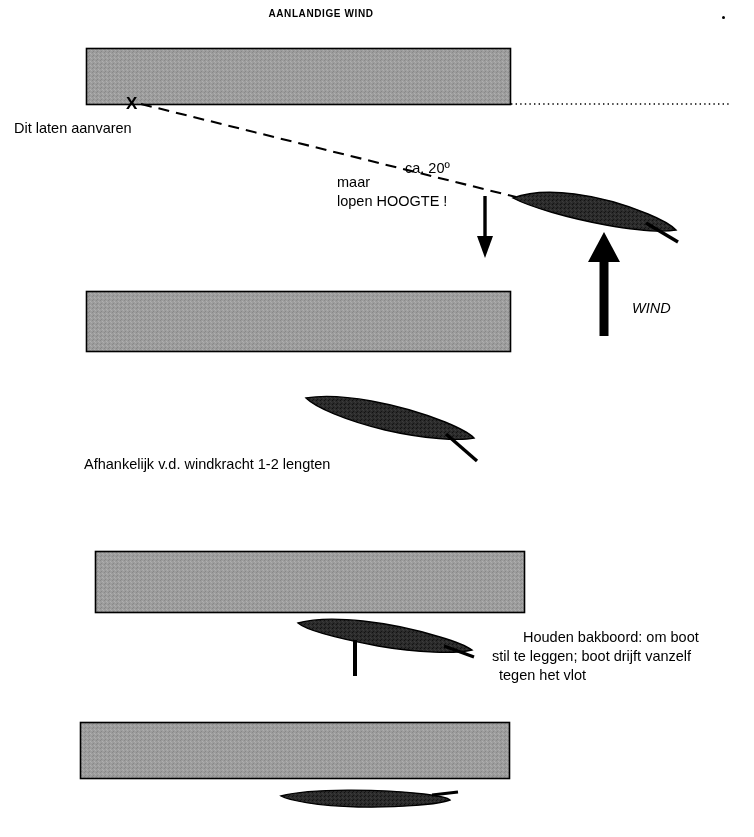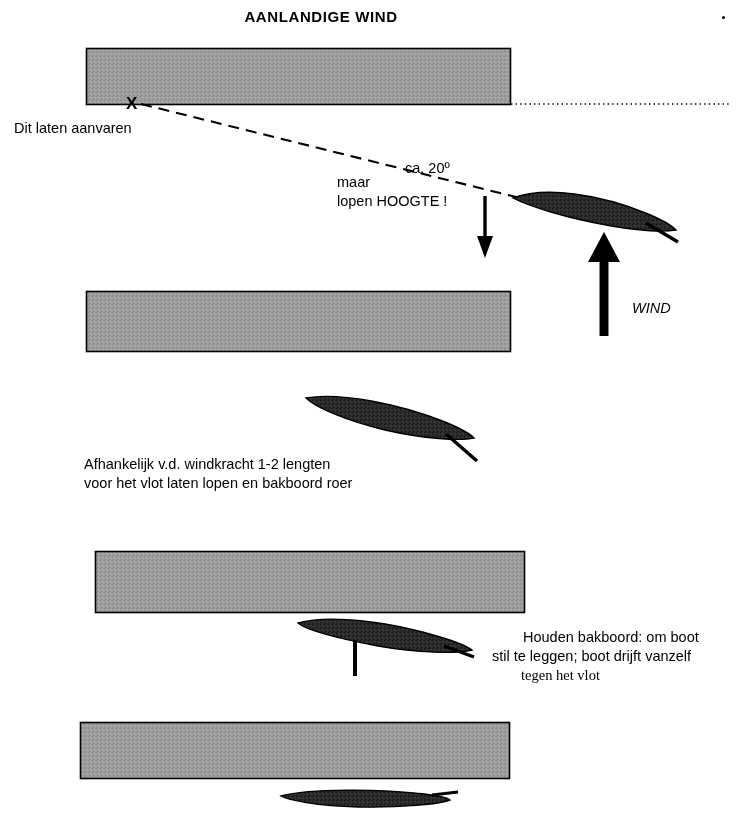--- a/index.html
+++ b/index.html
@@ -17,21 +17,21 @@
     height: 837px;
     overflow: hidden;
     background: #ffffff;
   }
   .title {
     position: absolute;
     left: 0;
     top: 8px;
     width: 642px;
     text-align: center;
-    font-size: 15px;
+    font-size: 10px;
     font-weight: bold;
     letter-spacing: 0.6px;
   }
   .lbl {
     position: absolute;
     font-size: 14.5px;
     line-height: 19px;
     white-space: pre;
   }
   .lbl-x {
@@ -131,19 +131,18 @@
   <div class="lbl" style="left:14px; top:119px;">Dit laten aanvaren</div>
 
   <div class="lbl" style="left:405px; top:146px;margin-top:13px;">ca. 20º</div>
 
   <div class="lbl" style="left:337px; top:173px;">maar</div>
   <div class="lbl" style="left:337px; top:192px;">lopen HOOGTE !</div>
 
   <div class="lbl" style="left:632px; top:299px;font-style:italic;">WIND</div>
 
   <div class="lbl" style="left:84px; top:455px;">Afhankelijk v.d. windkracht 1-2 lengten</div>
-  <div class="lbl" style="left:84px; top:474px;">voor het vlot laten lopen en bakboord roer</div>
 
   <div class="lbl" style="left:499px; top:628px;margin-left:24px;">Houden bakboord: om boot</div>
   <div class="lbl" style="left:492px; top:647px;">stil te leggen; boot drijft vanzelf</div>
-  <div class="lbl" style="left:521px; top:666px;font-family:Liberation Serif, serif;">tegen het vlot</div>
+  <div class="lbl" style="left:499px; top:666px;">tegen het vlot</div>
 
 </div>
 
 </body></html>

